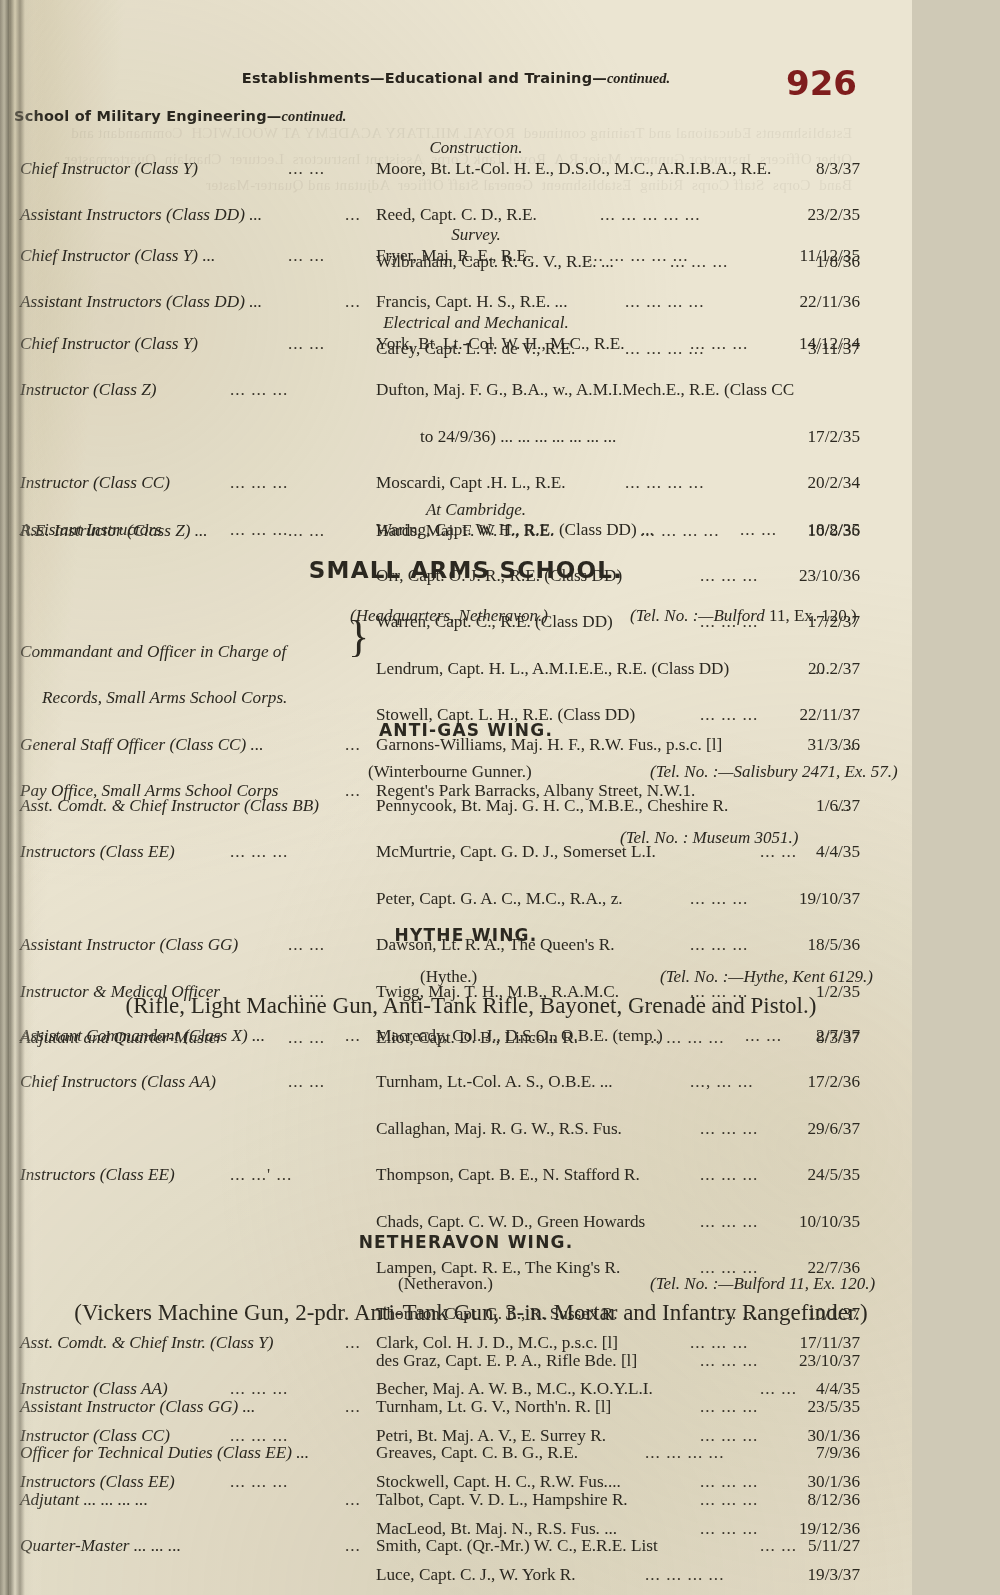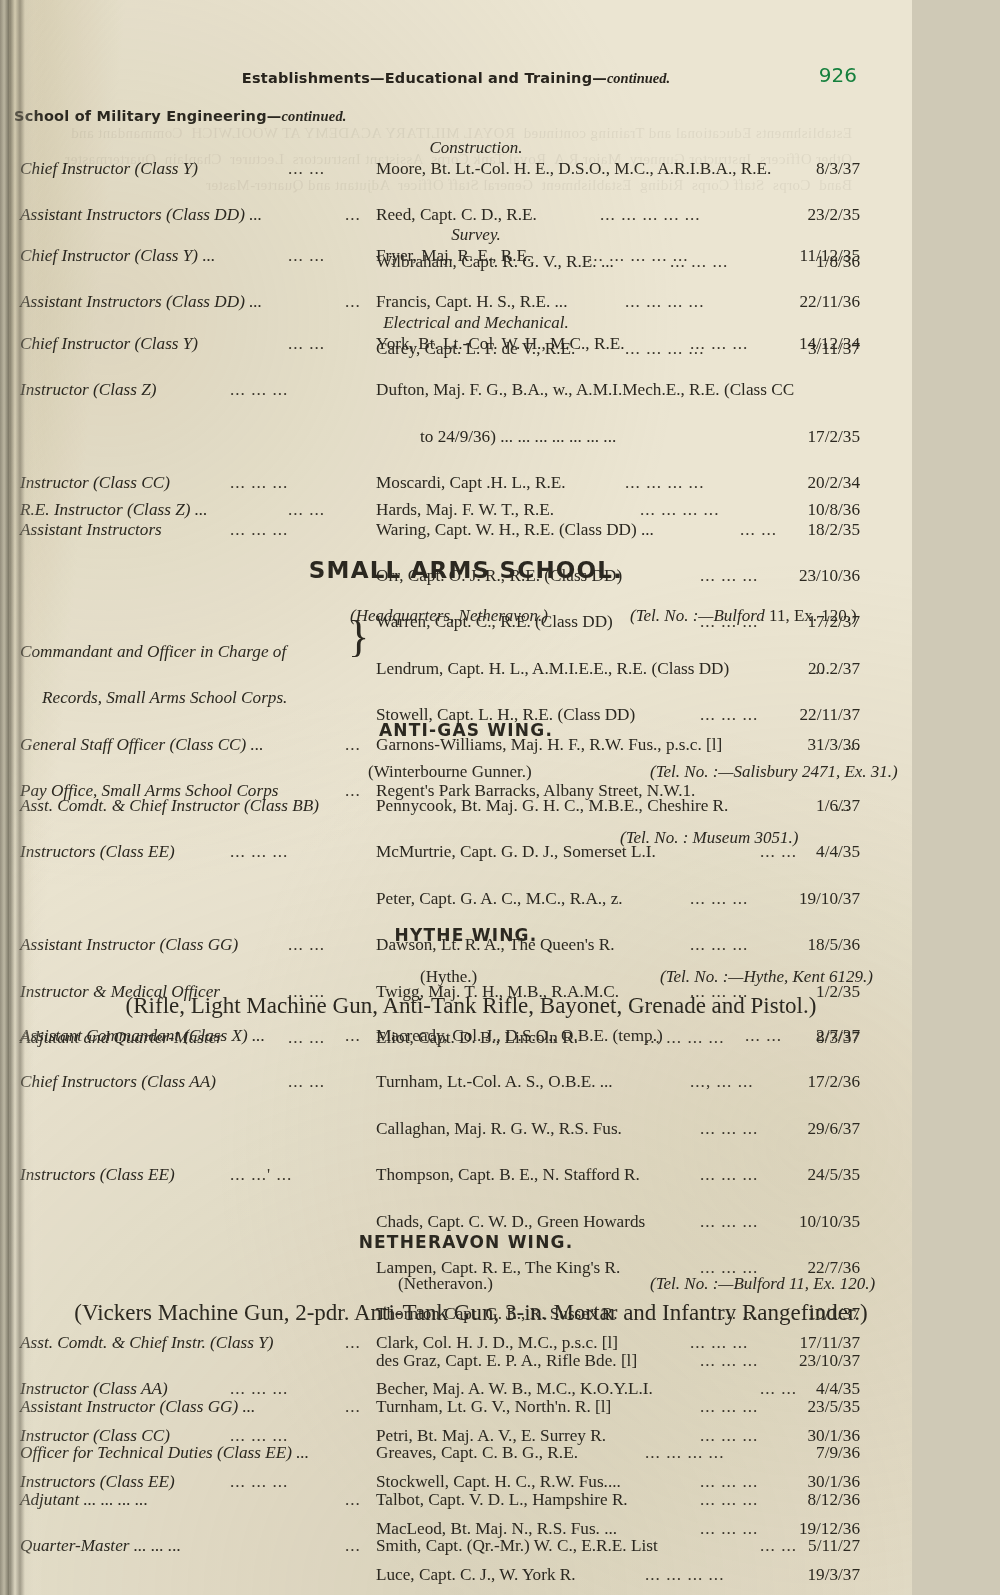--- a/index.html
+++ b/index.html
@@ -93,23 +93,23 @@
     font-family: "Liberation Serif", serif;
     font-style: italic;
     font-weight: bold;
     letter-spacing: 0;
   }
   .folio {
     position: absolute;
     top: 63px;
     right: 55px;
     font-family: "DejaVu Sans", "Liberation Sans", sans-serif;
-    font-weight: normal;
-    font-size: 20px;
-    color: #15803d;
+    font-weight: bold;
+    font-size: 34px;
+    color: #7f1d1d;
   }
 
   .sec-continued {
     position: absolute;
     top: 108px;
     left: 14px;
     font-family: "DejaVu Sans", "Liberation Sans", sans-serif;
     font-weight: bold;
     font-size: 14.5px;
     letter-spacing: .2px;
@@ -335,20 +335,21 @@
         </div>
         <div class="row" style="top:185.6px">
           <span class="name">Stowell, Capt. L. H., R.E. (Class DD)</span>
           <span class="dots" style="left:700px">...    ...    ...</span>
           <span class="date">22/11/37</span>
         </div>
       </div>
     </div>
 
     <div class="block" style="top:500px">
+      <div class="subhead">At Cambridge.</div>
       <div class="rows">
         <div class="row" style="top:0">
           <span class="role">R.E. Instructor (Class Z) ...</span>
           <span class="lead" style="left:288px">...    ...</span>
           <span class="name">Hards, Maj. F. W. T., R.E.</span>
           <span class="dots" style="left:640px">...    ...    ...    ...</span>
           <span class="date">10/8/36</span>
         </div>
       </div>
     </div>
@@ -382,21 +383,21 @@
           <span class="tel-right it" style="left:620px">(Tel. No. :  Museum 3051.)</span>
         </div>
       </div>
       <span class="brace" style="left:348px; top:58px">}</span>
     </div>
 
     <div class="block" style="top:720px">
       <div class="wing-title">ANTI-GAS WING.</div>
       <div class="locline" style="margin-top:22px">
         <span class="place" style="left:368px">(Winterbourne Gunner.)</span>
-        <span class="tel it" style="left:650px">(Tel. No. :—Salisbury 2471, Ex. 31.)</span>
+        <span class="tel it" style="left:650px">(Tel. No. :—Salisbury 2471, Ex. 57.)</span>
       </div>
       <div class="rows" style="margin-top:10px">
         <div class="row" style="top:0">
           <span class="role">Asst. Comdt. &amp; Chief Instructor (Class BB)</span>
           <span class="name">Pennycook, Bt. Maj. G. H. C., M.B.E., Cheshire R.</span>
           <span class="dots" style="left:835px">...</span>
           <span class="date">1/6/37</span>
         </div>
         <div class="row" style="top:23.2px">
           <span class="role">Instructors (Class EE)</span>

